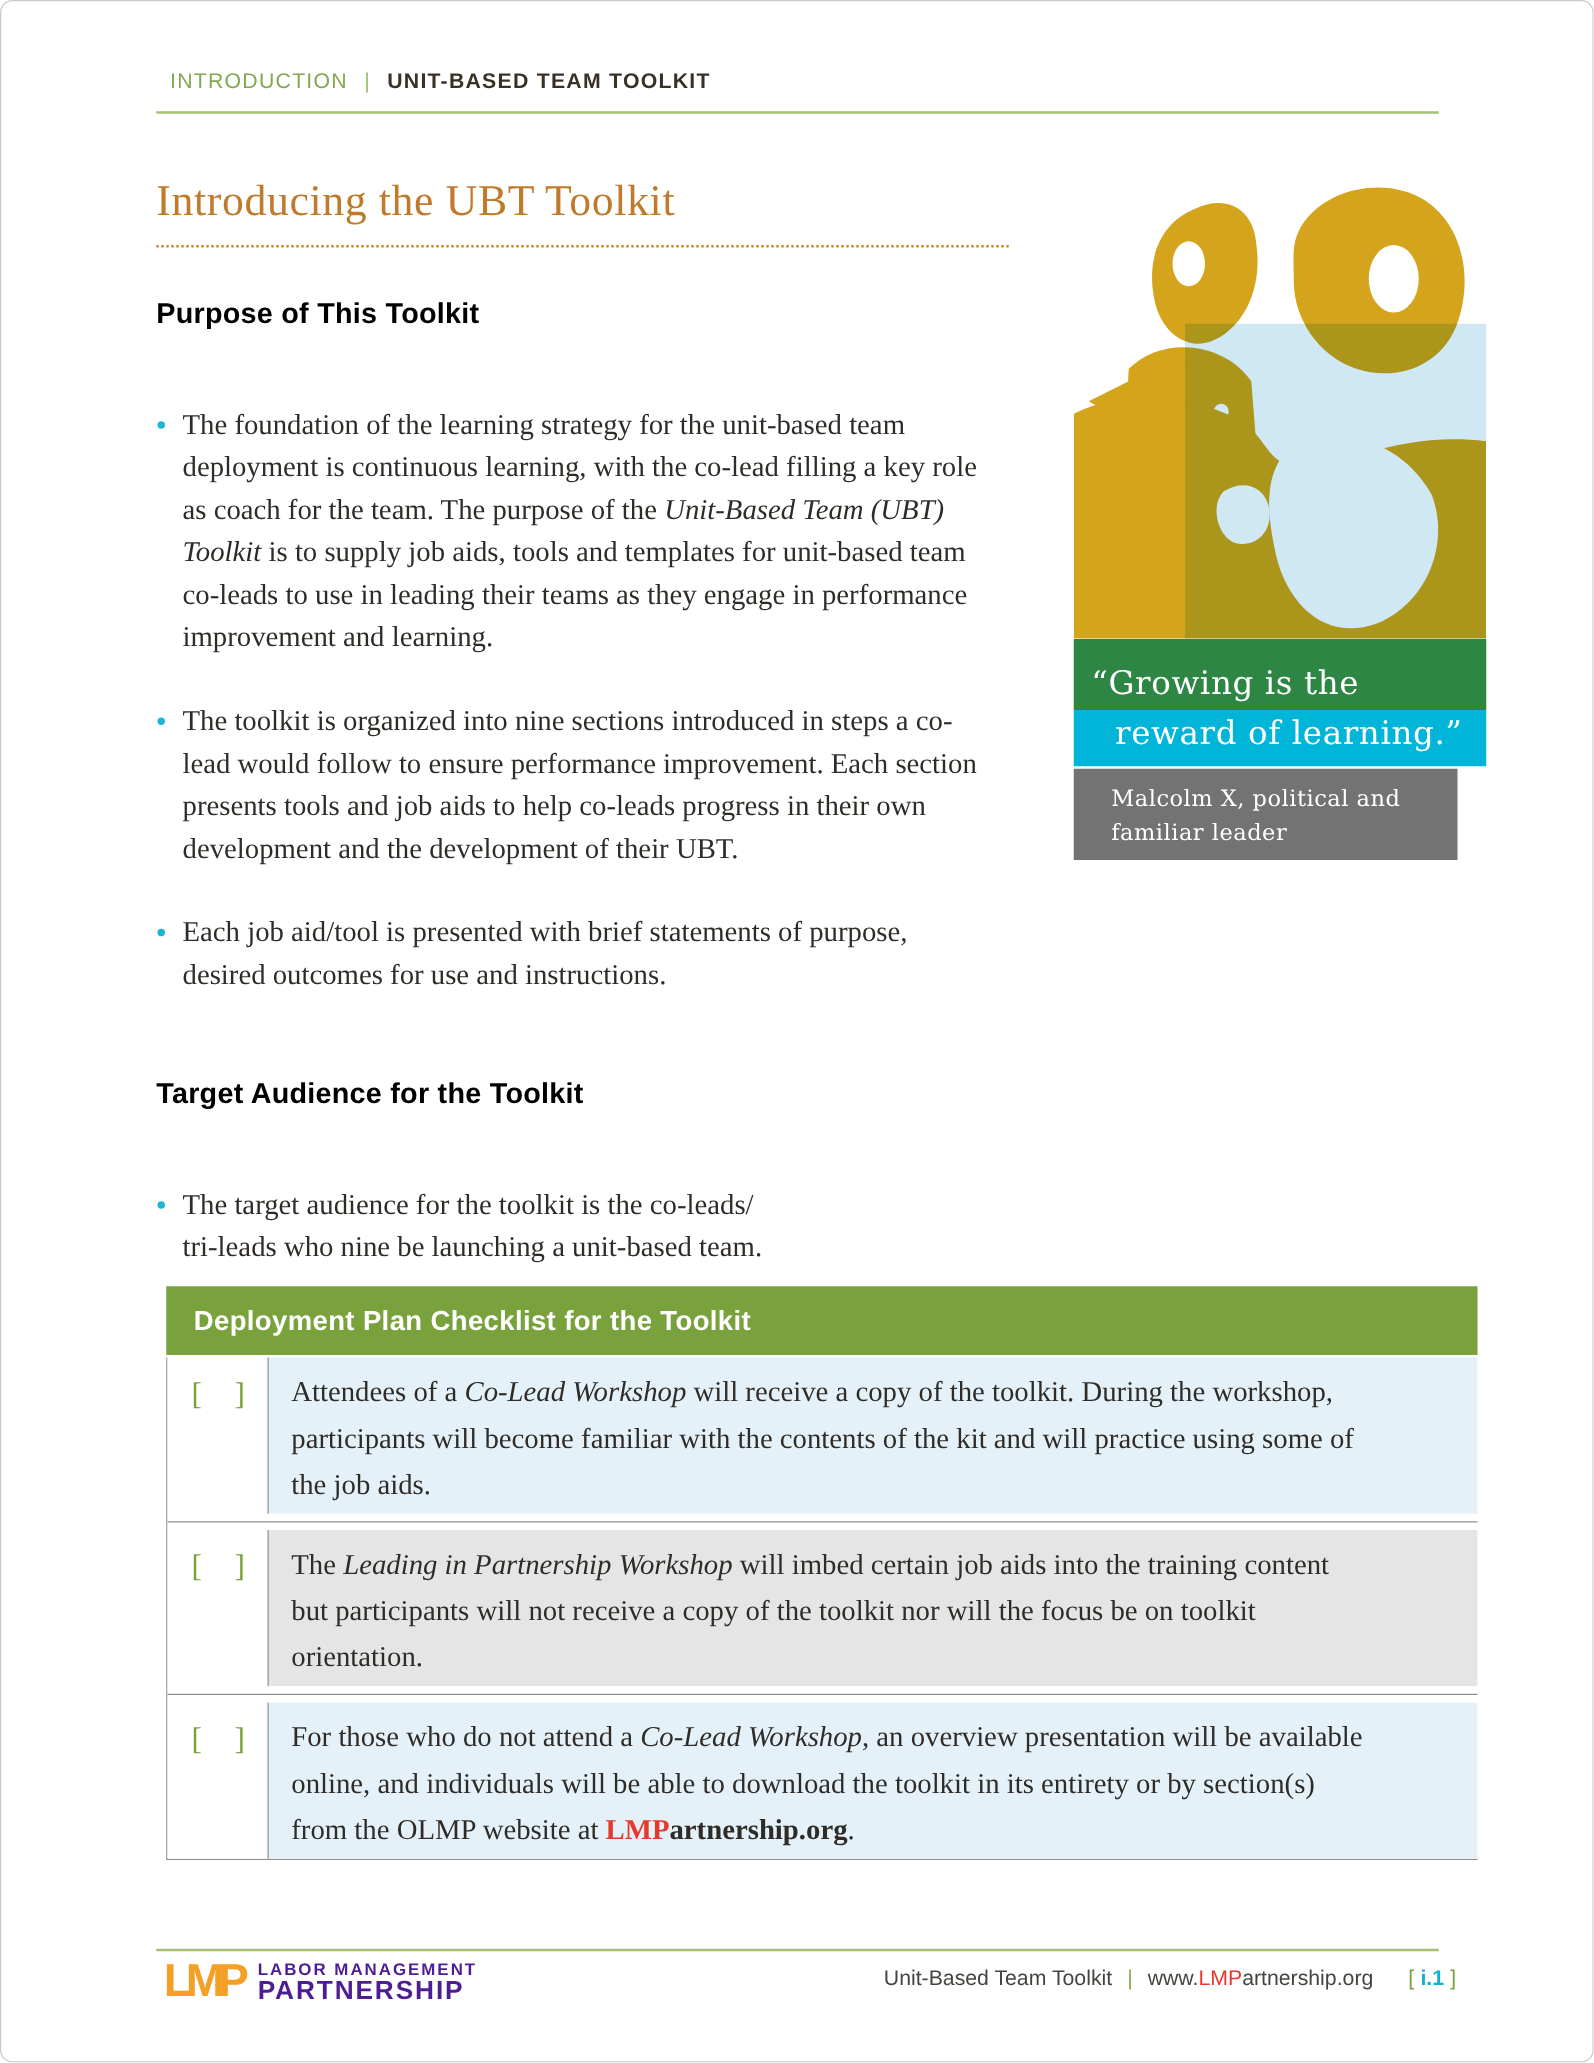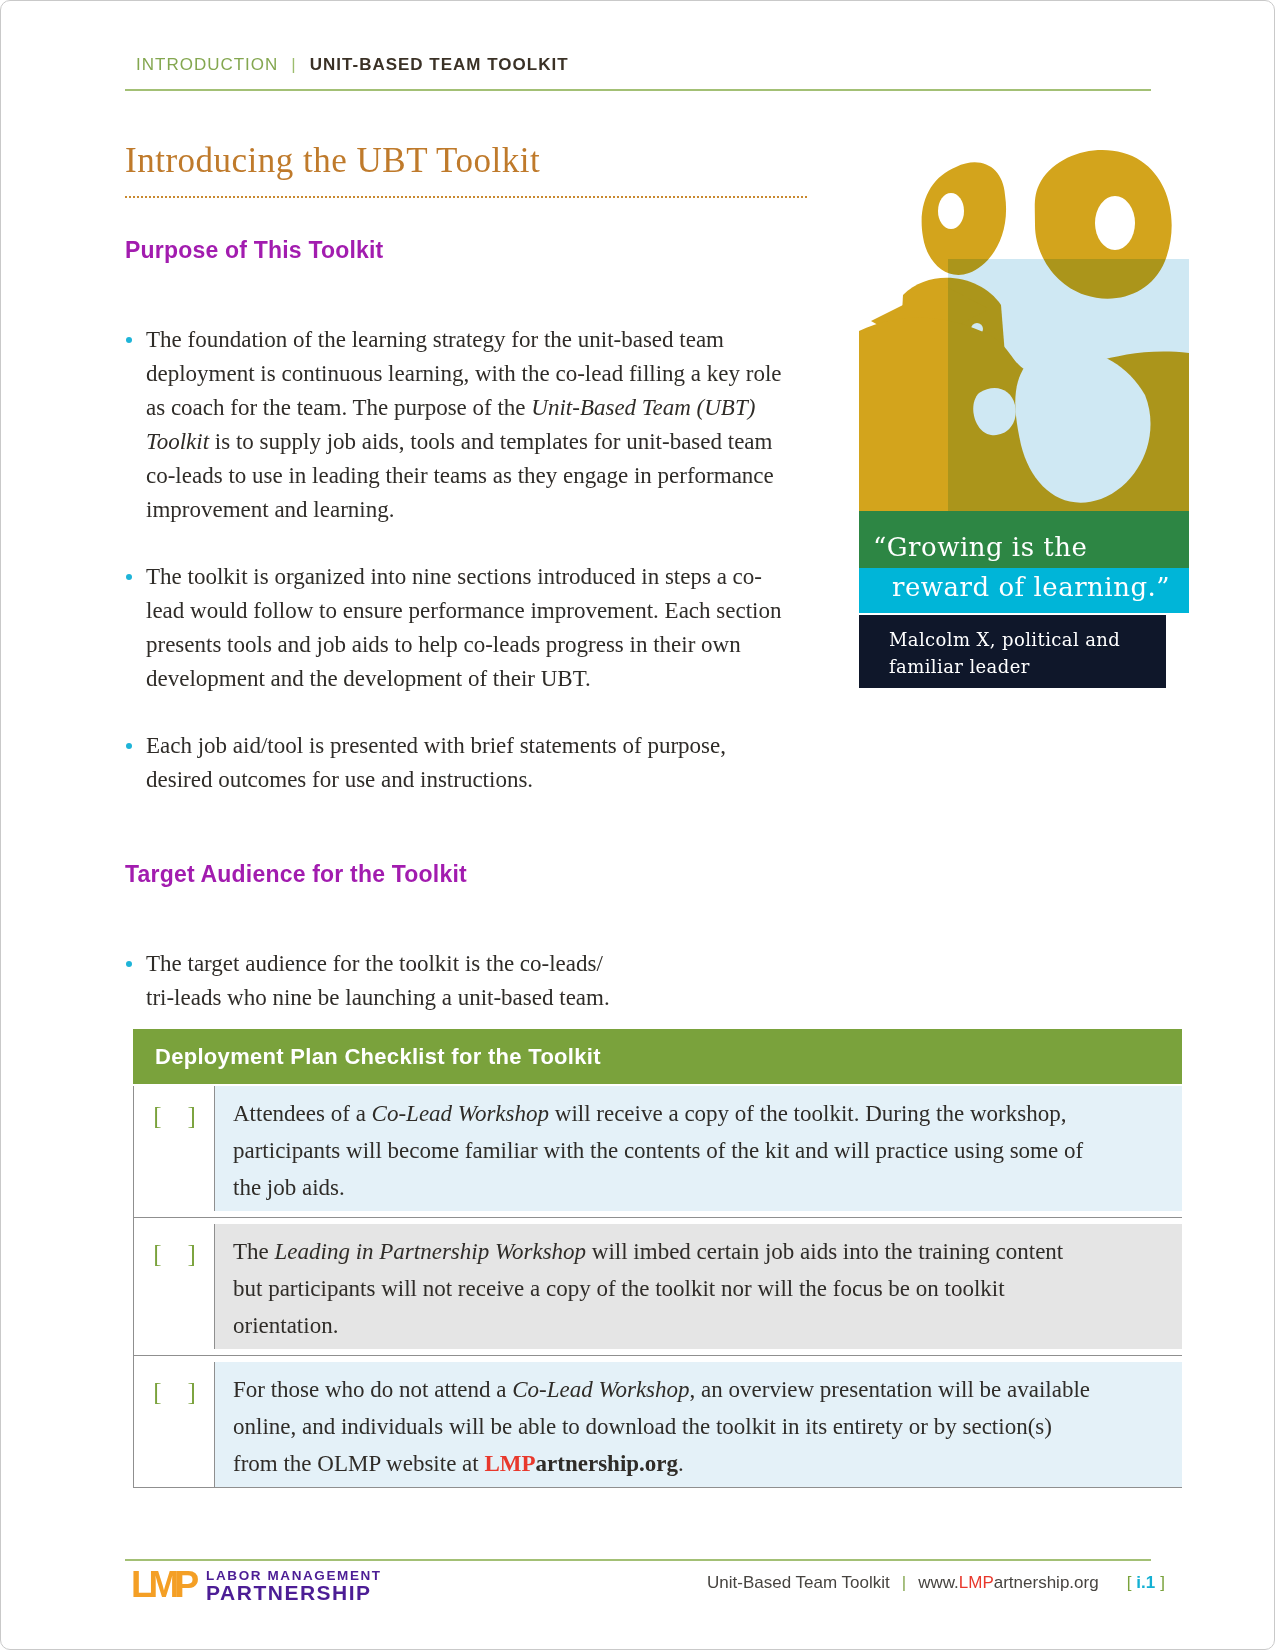--- a/index.html
+++ b/index.html
@@ -13,21 +13,21 @@
   .crumb-sep{color:#9dbd6e;font-weight:300;padding:0 13px;}
   .crumb-title{color:#3a3126;font-weight:bold;}
   .header-rule{position:absolute;left:124px;top:88px;width:1026px;height:0;border-top:2px solid #a3c075;}
 
   
   .page-title{position:absolute;left:124px;top:140px;font-size:35px;color:#bf7a2b;letter-spacing:0.5px;}
   .title-rule{position:absolute;left:124px;top:195px;width:682px;height:0;border-top:2px dotted #c9892f;}
 
   
   .section-heading{position:absolute;left:124px;font-family:"Liberation Sans",sans-serif;
-                   font-weight:bold;font-size:23px;color:#a21caf;letter-spacing:0.2px;}
+                   font-weight:bold;font-size:23px;color:#000000;letter-spacing:0.2px;}
   .heading-purpose{top:236px;}
   .heading-audience{top:860px;}
   .bullet-list{position:absolute;left:124px;width:672px;margin-top:40px;}
   .list-purpose{top:282px;}
   .list-audience{top:906px;}
   .bullet{display:flex;margin-bottom:33px;}
   .bullet-dot{flex:0 0 auto;width:6px;height:6px;border-radius:50%;background:#1eb4d8;margin:14px 14px 0 1px;}
   .bullet-text{font-size:23px;line-height:34px;width:648px;}
 
   .seg-i{font-style:italic;}
@@ -39,21 +39,21 @@
   .photo{position:relative;width:330px;height:368px;background:#ffffff;overflow:hidden;}
   .photo svg{display:block;}
   .photo-overlay{position:absolute;left:89px;top:116px;width:241px;height:252px;
                  background:#cfe8f3;mix-blend-mode:multiply;}
   .quote-bar-green{width:330px;height:57px;background:#2d8644;box-sizing:border-box;
                    padding:21px 0 0 14px;font-family:"DejaVu Serif",serif;
                    font-size:26px;color:#ffffff;letter-spacing:0.5px;}
   .quote-bar-cyan{width:330px;height:45px;background:#00b5d8;box-sizing:border-box;
                   padding:4px 16px 0 33px;font-family:"DejaVu Serif",serif;
                   font-size:26px;color:#ffffff;letter-spacing:0.5px;}
-  .quote-attr{width:307px;height:73px;margin-top:2px;background:#0f172a;box-sizing:border-box;
+  .quote-attr{width:307px;height:73px;margin-top:2px;background:#737373;box-sizing:border-box;
               padding:11px 0 0 30px;font-family:"DejaVu Serif",serif;
               font-size:18px;line-height:27px;color:#ffffff;letter-spacing:0.4px;}
 
   
   .checklist{position:absolute;left:132px;top:1028px;width:1049px;}
   .checklist-header{height:55px;background:#7aa23c;color:#ffffff;
                     font-family:"Liberation Sans",sans-serif;font-weight:bold;font-size:22px;
                     line-height:55px;padding-left:22px;box-sizing:border-box;letter-spacing:0.3px;}
   .checklist-body{position:relative;margin-top:2px;border-left:1px solid #8f8f8f;border-bottom:1px solid #8f8f8f;}
   .v-divider{position:absolute;left:80px;top:0;bottom:0;width:1px;background:#8f8f8f;}

